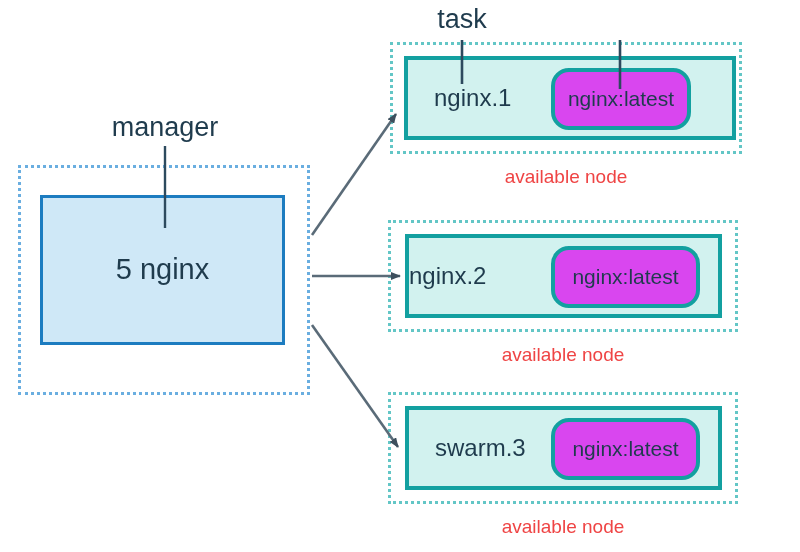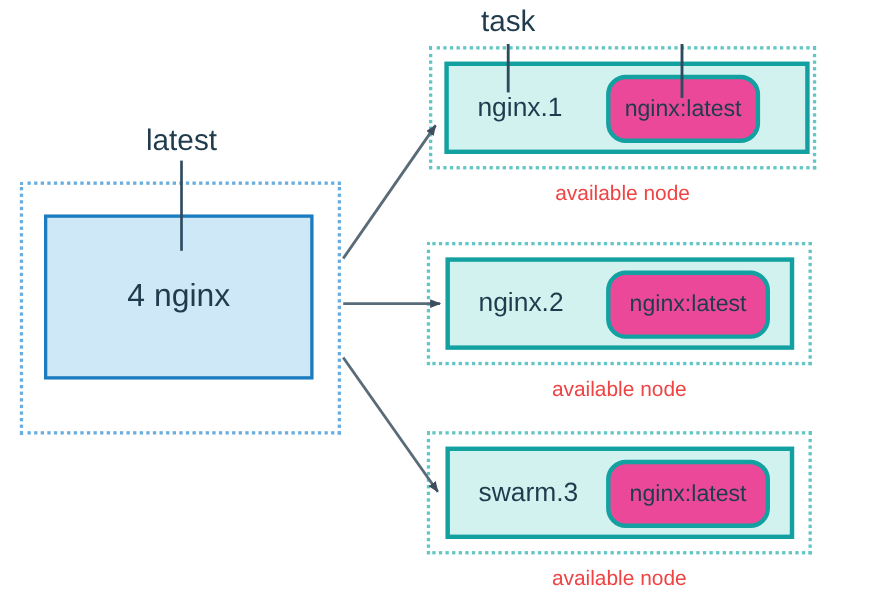--- a/index.html
+++ b/index.html
@@ -60,21 +60,21 @@
     background:#d2f2ef;
     border:4px solid #13a0a0;
     box-sizing:border-box;
     display:flex;align-items:center;
   }
   .task-label{
     font-size:24px;color:#1f3b4d;white-space:nowrap;
   }
   .container-box{
     position:absolute;
-    background:#ec4899;
+    background:#d946ef;
     border:4px solid #13a0a0;
     border-radius:18px;
     box-sizing:border-box;
     display:flex;align-items:center;justify-content:center;
   }
   .container-label{
     font-size:21px;color:#1f3b4d;white-space:nowrap;
   }
   .node-caption{
     position:absolute;
@@ -88,46 +88,46 @@
     position:absolute;left:0;top:0;
     width:800px;height:552px;
     pointer-events:none;
   }
 </style>
 </head>
 <body>
 
 <div id="stage">
 
-  <div class="anno center" style="left:165px;top:114px;">latest</div>
+  <div class="anno center" style="left:165px;top:114px;">manager</div>
 
   <div class="anno center" style="left:462px;top:6px;text-align:right;">task</div>
 
 
   <div id="swarm-group"></div>
 
   <div id="service-box">
     <div class="txt">
-      <span>4 nginx</span><br>
+      <span>5 nginx</span><br>
     </div>
   </div>
 
 
   <div class="node-group" style="left:390px;top:42px;width:352px;height:112px;"></div>
   <div class="task-box" style="left:404px;top:56px;width:332px;height:84px;">
     <span class="task-label" style="margin-left:26px;">nginx.1</span>
   </div>
   <div class="container-box" style="left:551px;top:68px;width:140px;height:62px;">
     <span class="container-label">nginx:latest</span>
   </div>
   <div class="node-caption" style="left:390px;top:166px;width:352px;">available node</div>
 
   <div class="node-group" style="left:388px;top:220px;width:350px;height:112px;"></div>
   <div class="task-box" style="left:405px;top:234px;width:317px;height:84px;">
-    <span class="task-label" style="margin-left:26px;">nginx.2</span>
+    <span class="task-label" style="">nginx.2</span>
   </div>
   <div class="container-box" style="left:551px;top:246px;width:149px;height:62px;">
     <span class="container-label">nginx:latest</span>
   </div>
   <div class="node-caption" style="left:388px;top:344px;width:350px;">available node</div>
 
   <div class="node-group" style="left:388px;top:392px;width:350px;height:112px;"></div>
   <div class="task-box" style="left:405px;top:406px;width:317px;height:84px;">
     <span class="task-label" style="margin-left:26px;">swarm.3</span>
   </div>

